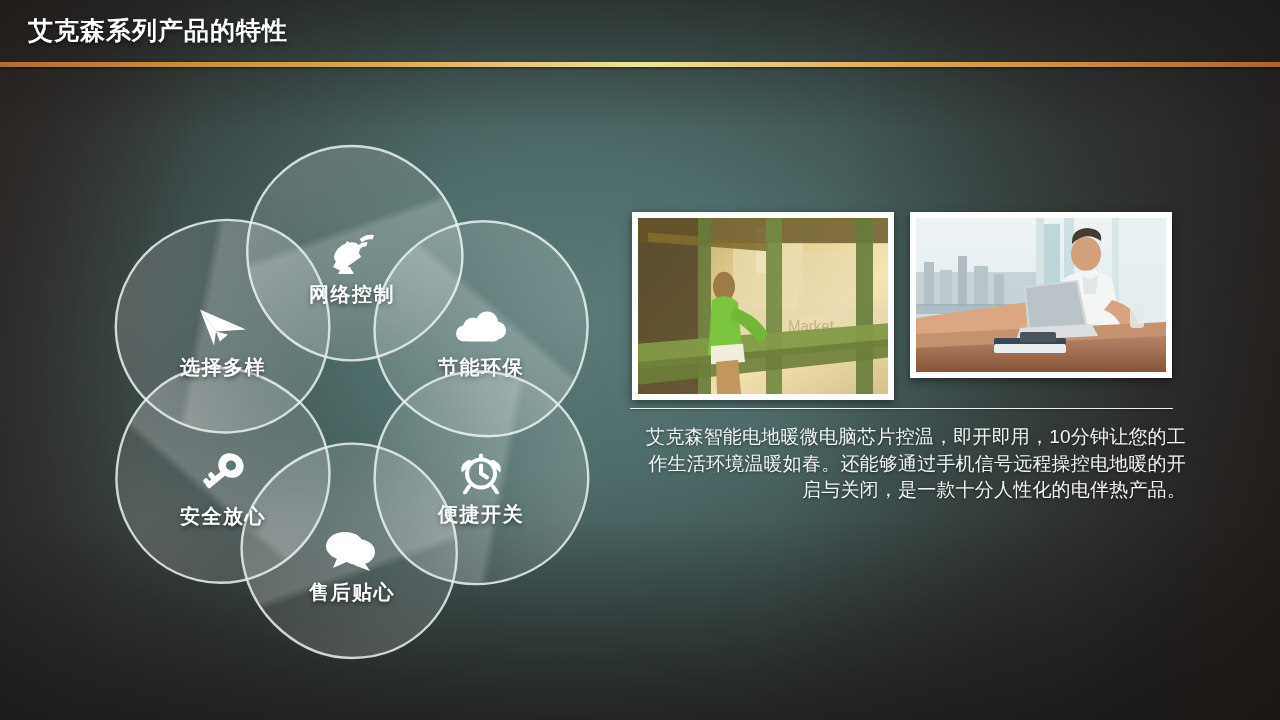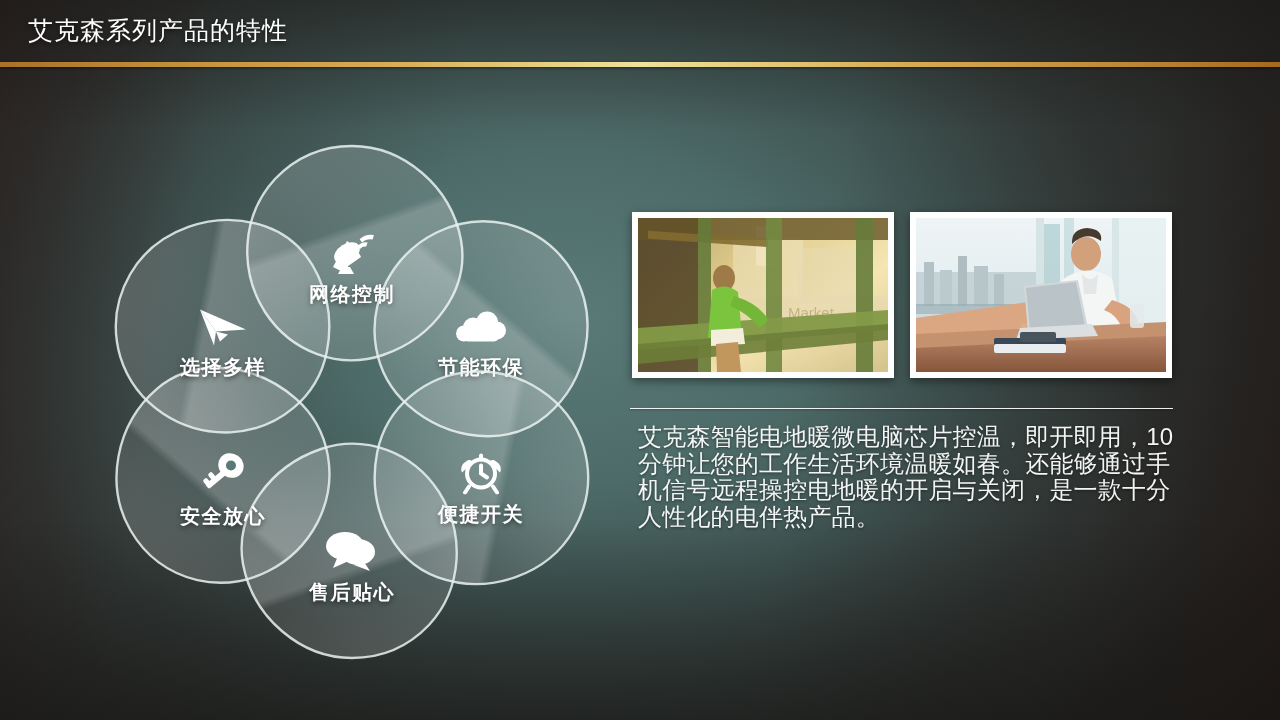--- a/index.html
+++ b/index.html
@@ -39,21 +39,21 @@
   .header {
     position: absolute;
     left: 0; top: 0;
     width: 1280px; height: 62px;
   }
   .header-title {
     position: absolute;
     left: 28px;
     top: 14px;
     font-size: 25px;
-    font-weight: normal;
+    font-weight: bold;
     color: #ffffff;
     letter-spacing: 1px;
     text-shadow: 0 2px 4px rgba(0,0,0,0.55);
     white-space: nowrap;
   }
   .header-rule {
     position: absolute;
     left: 0;
     top: 62px;
     width: 1280px;
@@ -120,43 +120,44 @@
     box-shadow: 0 3px 9px rgba(0,0,0,0.45);
     box-sizing: border-box;
   }
   .photo-inner {
     position: relative;
     width: 100%;
     height: 100%;
     overflow: hidden;
   }
   .photo-inner svg { display: block; width: 100%; height: 100%; }
-  #photo-1 { left: 632px; top: 212px; width: 262px; height: 166px; }
+  #photo-1 { left: 632px; top: 212px; width: 262px; height: 188px; }
   #photo-2 { left: 910px; top: 212px; width: 262px; height: 166px; }
 
   
   .text-rule {
     position: absolute;
     left: 630px;
     top: 408px;
     width: 543px;
     height: 1px;
     background: rgba(255,255,255,0.92);
     box-shadow: 0 1px 2px rgba(0,0,0,0.35);
   }
   .body-copy {
     position: absolute;
     left: 638px;
     top: 424px;
     width: 548px;
     color: #f2f5f4;
-    font-size: 24px;
+    font-size: 19px;
     line-height: 26.5px;
     text-shadow: 0 1px 3px rgba(0,0,0,0.5);
     letter-spacing: 0.2px;
+    text-align: right;
   }
   .body-copy p { margin: 0; }
 </style>
 </head>
 <body>
 
 <div id="slide">
 
   <div class="bg-base"></div>
   <div class="bg-vig"></div>

